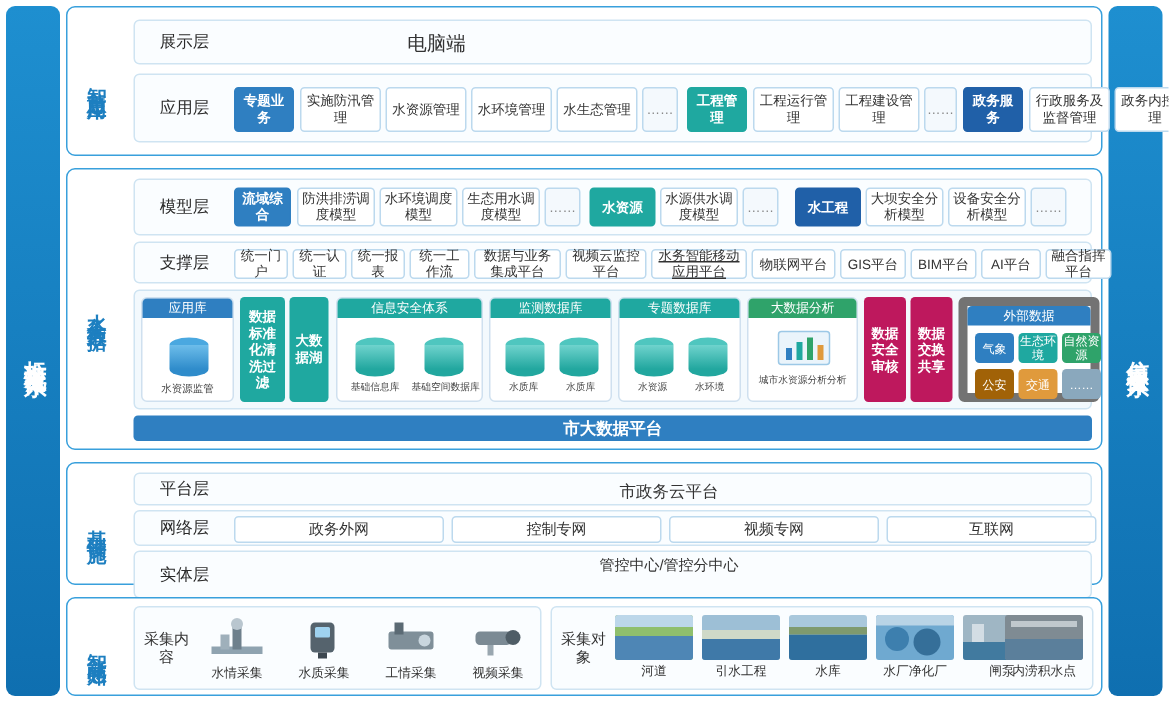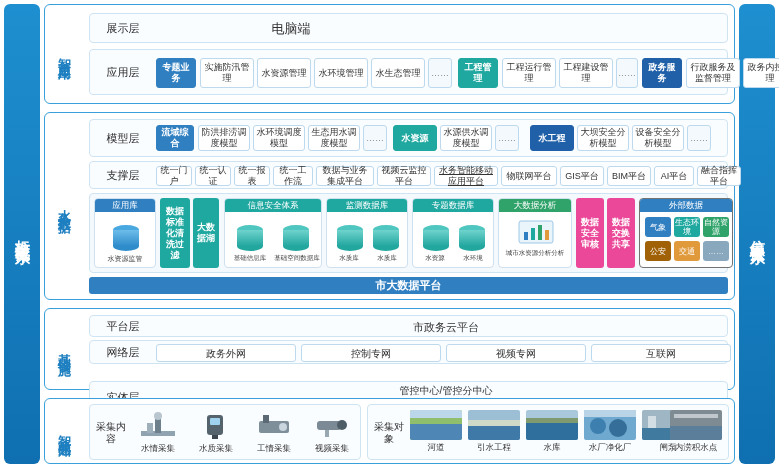--- a/index.html
+++ b/index.html
@@ -48,26 +48,26 @@
   .cyl .top{height:5px;background:#4aa8e0;border-radius:50%/100% 100% 0 0;}
   .cyl .body{height:16px;background:linear-gradient(180deg,#6dbdea,#2f8ccb);}
   .cyl .bot{height:5px;background:#2f8ccb;border-radius:50%/0 0 100% 100%;}
   .cyl.teal .top{background:#4fc6bf;}
   .cyl.teal .body{background:linear-gradient(180deg,#6fd3cd,#22a79f);}
   .cyl.teal .bot{background:#22a79f;}
 
   .vbar{position:absolute;border-radius:3px;display:flex;align-items:center;justify-content:center;
     color:#fff;font-size:9px;font-weight:bold;text-align:center;line-height:11px;padding:2px;box-sizing:border-box;}
   .vbar.teal{background:#1fa8a0;}
-  .vbar.blue{background:#ec4899;}
+  .vbar.blue{background:#be185d;}
 
   .platformbar{position:absolute;left:6px;right:6px;height:17px;background:#2f7fc1;color:#fff;border-radius:3px;
     display:flex;align-items:center;justify-content:center;font-size:11px;font-weight:bold;}
 
-  .extbox{position:absolute;border:1px solid #737373;border-radius:4px;background:#fff;box-sizing:border-box;}
+  .extbox{position:absolute;border:6px solid #737373;border-radius:4px;background:#fff;box-sizing:border-box;}
   .extitem{position:absolute;width:26px;height:20px;border-radius:3px;display:flex;align-items:center;justify-content:center;
     font-size:8px;color:#fff;text-align:center;line-height:9px;}
 
   
   .sensebox{position:absolute;border:1px solid #cfe4f2;border-radius:4px;background:#fafdff;box-sizing:border-box;}
   .senselabel{position:absolute;width:30px;font-size:10px;color:#333;text-align:center;line-height:12px;}
   .icoitem{position:absolute;width:56px;text-align:center;}
   .icoitem .cap{font-size:8.5px;color:#333;margin-top:2px;}
   .photo{width:52px;height:30px;border-radius:2px;margin:0 auto;display:block;}
   .gicon{width:46px;height:30px;margin:0 auto;display:block;}
@@ -258,21 +258,21 @@
         </div>
 
         <div class="row" style="top:31px;height:24px;">
           <div class="rowlabel">网络层</div>
           <div class="chip" style="left:66px;top:3px;width:140px;height:18px;font-size:10px;">政务外网</div>
           <div class="chip" style="left:211px;top:3px;width:140px;height:18px;font-size:10px;">控制专网</div>
           <div class="chip" style="left:356px;top:3px;width:140px;height:18px;font-size:10px;">视频专网</div>
           <div class="chip" style="left:501px;top:3px;width:140px;height:18px;font-size:10px;">互联网</div>
         </div>
 
-        <div class="row" style="top:72px;height:32px;">
+        <div class="row" style="top:58px;height:32px;">
           <div class="rowlabel">实体层</div>
           <div class="hdrbox" style="left:66px;top:1px;width:580px;height:16px;border:none;background:transparent;font-size:10px;">管控中心/管控分中心</div>
         </div>
 
       </div>
     </div>
 
     <div class="band" style="top:394px;height:66px;">
       <div class="band-label">智能感知</div>
       <div class="band-body">

